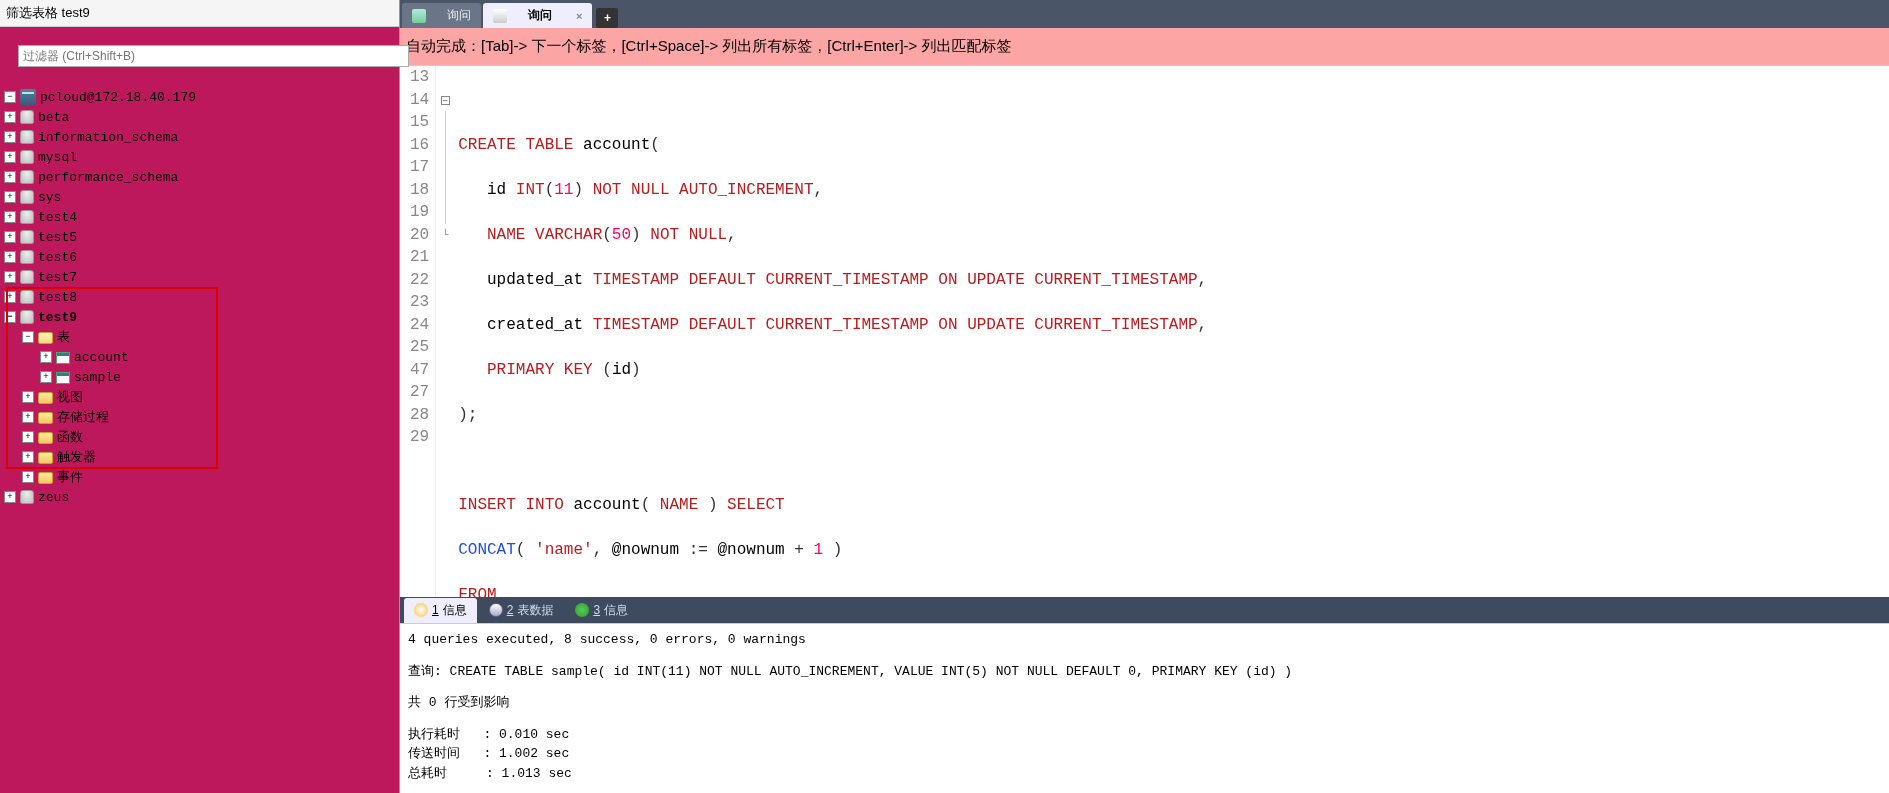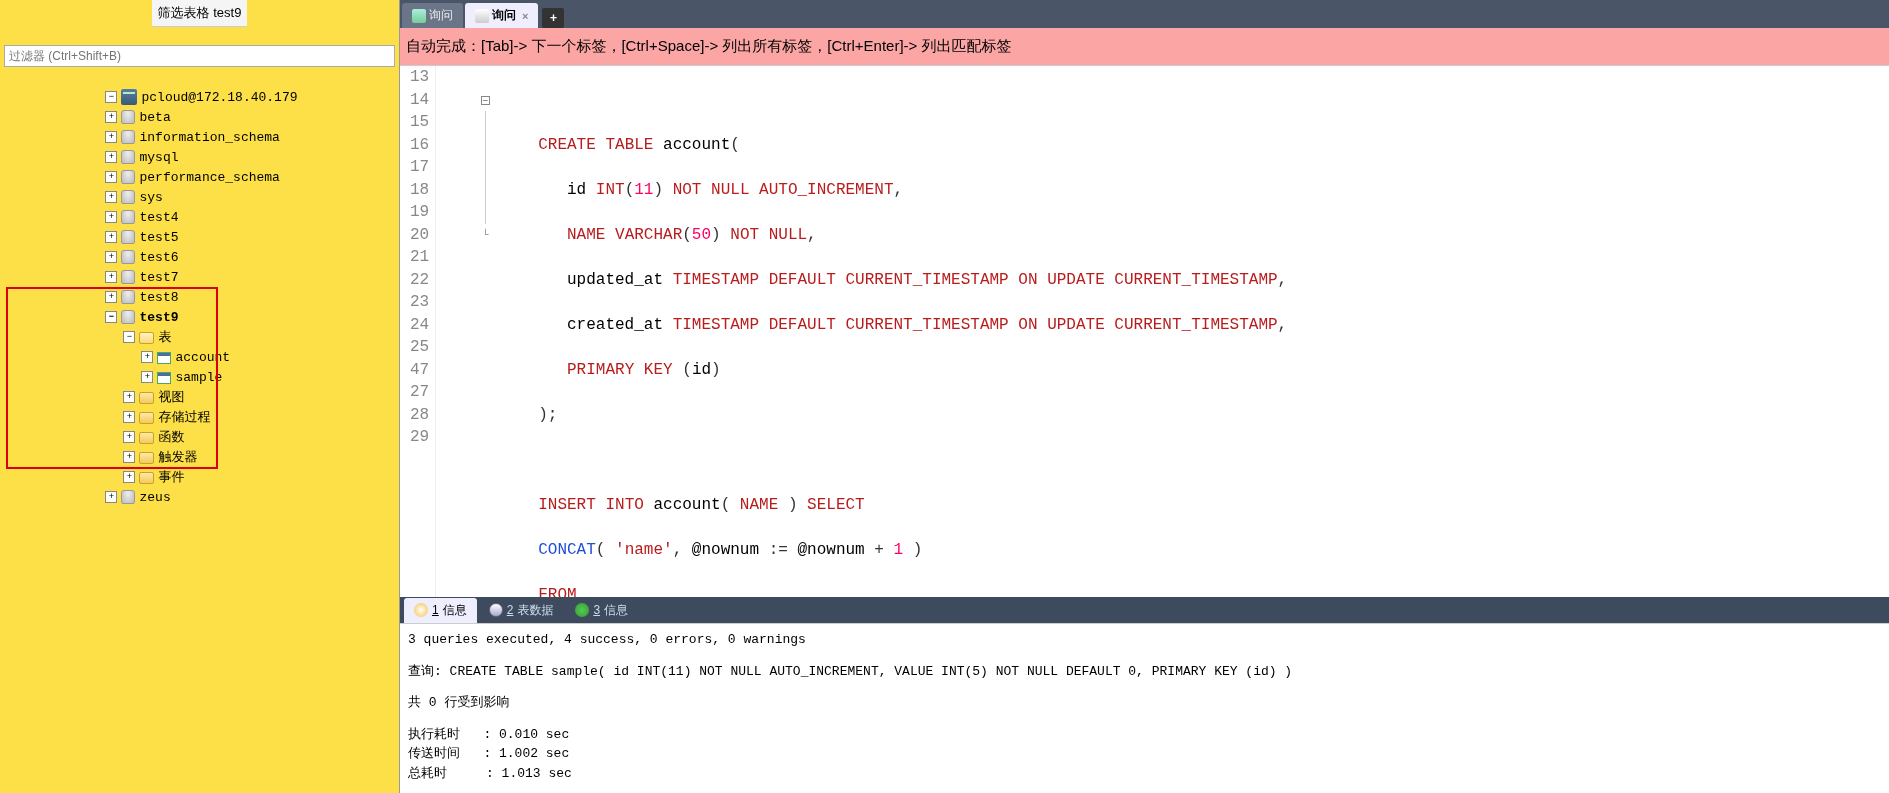--- a/index.html
+++ b/index.html
@@ -1,17 +1,17 @@
 <!DOCTYPE html>
 <html><head>
 <meta charset="utf-8">
 <style>
 * { margin: 0; padding: 0; box-sizing: border-box; }
 body { font-family: "Microsoft YaHei", SimSun, sans-serif; font-size: 12px; background: #fff; color: #000; display: flex; height: 793px; width: 1889px; overflow: hidden; }
-.sidebar { width: 400px; border-right: 1px solid #999; display: flex; flex-direction: column; background: #fde047; align-items: center; }
+.sidebar { width: 400px; border-right: 1px solid #999; display: flex; flex-direction: column; background: #be185d; }
 .sidebar-header { padding: 4px 6px; font-size: 13px; border-bottom: 1px solid #ccc; background: #f5f5f5; }
 .filter-input { width: calc(100% - 8px); margin: 18px; padding: 3px 4px; border: 1px solid #aaa; font-size: 12px; font-family: inherit; color: #888; }
 .tree { flex: 1; overflow: auto; padding: 2px 0; }
 .tree-node { display: flex; align-items: center; height: 20px; padding-left: 4px; cursor: pointer; white-space: nowrap; font-family: "Courier New", monospace; font-size: 13px; }
 .expander { width: 12px; height: 12px; border: 1px solid #888; display: inline-flex; align-items: center; justify-content: center; font-size: 9px; line-height: 1; margin-right: 4px; background: #fff; flex-shrink: 0; }
 .icon { display: inline-block; width: 16px; height: 16px; margin-right: 4px; flex-shrink: 0; }
 .icon-server { background: linear-gradient(#5b7ca0,#3a5a7a); border-radius: 2px; position: relative; }
 .icon-server::after { content:""; position:absolute; top:3px; left:2px; right:2px; height:2px; background:#aec; }
 .icon-db { background: radial-gradient(ellipse at 50% 20%, #eee, #bbb); border-radius: 3px 3px 2px 2px; border: 1px solid #999; width:14px; height:14px;}
 .icon-folder { background: linear-gradient(#ffe9a8,#f3c95a); border: 1px solid #c9a227; border-radius: 2px; width:15px; height:12px; margin-top:2px;}
@@ -19,30 +19,30 @@
 .icon-table { background: #fff; border: 1px solid #4a6; width:14px; height:12px; position:relative; margin-top:2px;}
 .icon-table::before { content:""; position:absolute; top:0;left:0;right:0;height:3px;background:#4a6da7;}
 .indent-1 { padding-left: 22px; }
 .indent-2 { padding-left: 40px; }
 .bold { font-weight: bold; }
 .highlight-box { position: absolute; border: 2px solid #d00; pointer-events: none; }
 .sidebar { position: relative; }
 
 .main { flex: 1; display: flex; flex-direction: column; overflow: hidden; }
 .tabbar { background: #4a5568; display: flex; align-items: flex-end; height: 28px; padding-left: 2px; }
-.tab { background: #6a7688; color: #eee; padding: 4px 10px; margin-right: 2px; border-top-left-radius:3px; border-top-right-radius:3px; display: flex; align-items: center; gap:3px; font-size:12px; cursor:pointer;}
+.tab { background: #6a7688; color: #eee; padding: 4px 10px; margin-right: 2px; border-top-left-radius:3px; border-top-right-radius:3px; display: flex; align-items: center; gap:21px; font-size:12px; cursor:pointer;}
 .tab.active { background: #eef; color: #000; font-weight: bold; }
 .tab-close { font-size: 11px; color: #888; margin-left:3px; }
 .tab-add { background:#333; color:#fff; width:22px; text-align:center; padding:3px 0; border-radius:2px; margin-left:2px; font-weight:bold; cursor:pointer;}
 .tab .tab-icon { width:14px; height:14px; display:inline-block; }
 .tab-icon-q { background: linear-gradient(#aed,#7c9); border-radius:2px; }
 .tab-icon-qd { background: linear-gradient(#fff,#ccc); border-radius:2px; }
 
 .autocomplete-bar { background: #fca5a5; padding: 9px 6px; border-bottom: 1px solid #ccc; font-size: 15px; }
-.editor-wrap { flex: 1; display: flex; overflow: hidden; background:#fff;gap:40px; }
+.editor-wrap { flex: 1; display: flex; overflow: hidden; background:#fff; }
 .gutter { background: #fff; color: #888; text-align: right; padding: 0 6px 0 10px; font-family: "Courier New", monospace; font-size: 16px; line-height: 22.5px; user-select:none; border-right: 1px solid #eee;}
 .gutter div { height: 22.5px; }
 .fold-gutter { width: 18px; font-family: monospace; font-size:10px; color:#666; line-height:22.5px;}
 .fold-gutter div { height:22.5px; text-align:center; position:relative;}
 .fold-box { display:inline-block; width:9px; height:9px; border:1px solid #888; line-height:7px; font-size:9px; text-align:center; background:#fff;}
 .fold-line { display:inline-block; width:1px; height:22.5px; background:#ccc; }
 .code { font-family: "Courier New", monospace; font-size: 16px; line-height: 22.5px; white-space: pre; padding-left: 4px; flex:1; overflow:auto;}
 .code div { height: 22.5px; }
 .kw { color: #b91c1c; }
 .num { color: #ff0066; }
@@ -269,21 +269,21 @@
         <span>表数据</span>
       </div>
     <div class="btab">
         <span class="btab-icon btab-icon-info2"></span>
         <span class="u">3</span> 
         <span>信息</span>
       </div>
   </div>
 
   <div class="output">
-    <div class="output-line">3 queries executed, 4 success, 0 errors, 0 warnings</div>
+    <div class="output-line">4 queries executed, 8 success, 0 errors, 0 warnings</div>
     <div class="spacer"></div>
     <div class="output-line"><span>查询: </span><span>CREATE TABLE sample( id INT(11) NOT NULL AUTO_INCREMENT, VALUE INT(5) NOT NULL DEFAULT 0, PRIMARY KEY (id) )</span></div>
     <div class="spacer"></div>
     <div class="output-line">共 0 行受到影响</div>
     <div class="spacer"></div>
     <div class="output-line"><span>执行耗时   : </span><span>0.010 sec</span></div>
     <div class="output-line"><span>传送时间   : </span><span>1.002 sec</span></div>
     <div class="output-line"><span>总耗时     : </span><span>1.013 sec</span></div>
   </div>
 </div>

